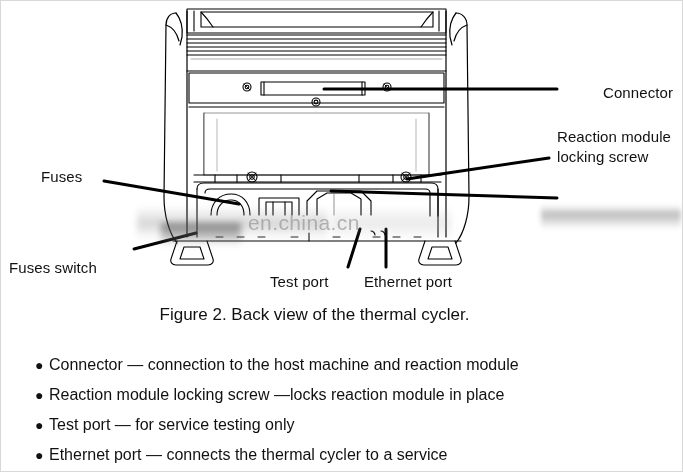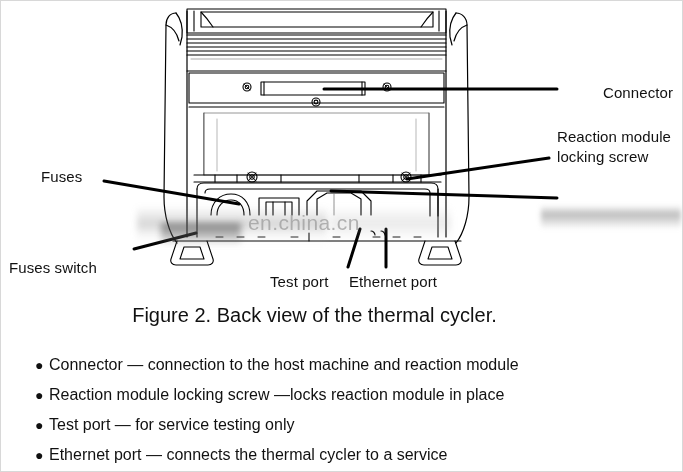--- a/index.html
+++ b/index.html
@@ -47,21 +47,21 @@
     letter-spacing: 0.1px;
   }
   .callout.two-line { white-space: normal; width: 135px; }
 
   #label-connector        { left: 560px; top: 82px; margin-left: 42px; }
   #label-locking-screw    { left: 556px; top: 126px; }
   #label-power-input      { left: 556px; top: 194px; }
   #label-fuses            { left: 40px;  top: 166px; }
   #label-power-switch     { left: 8px;   top: 257px; }
   #label-test-port        { left: 269px; top: 271px; }
-  #label-ethernet-port    { left: 348px; top: 271px; }
+  #label-ethernet-port    { left: 363px; top: 271px; }
 
   
   #watermark {
     position: absolute;
     left: 247px;
     top: 207px;
     font-family: "Liberation Sans", sans-serif;
     font-size: 21px;
     line-height: 30px;
     color: #9a9a9a;
@@ -109,21 +109,21 @@
   }
 
   
   #caption {
     position: absolute;
     left: 0;
     top: 303px;
     width: 627px;
     text-align: center;
     font-family: "Liberation Sans", sans-serif;
-    font-size: 20px;
+    font-size: 17px;
     line-height: 22px;
     color: #111111;
   }
 
   
   #bullets {
     position: absolute;
     left: 34px;
     top: 349px;
     width: 620px;

